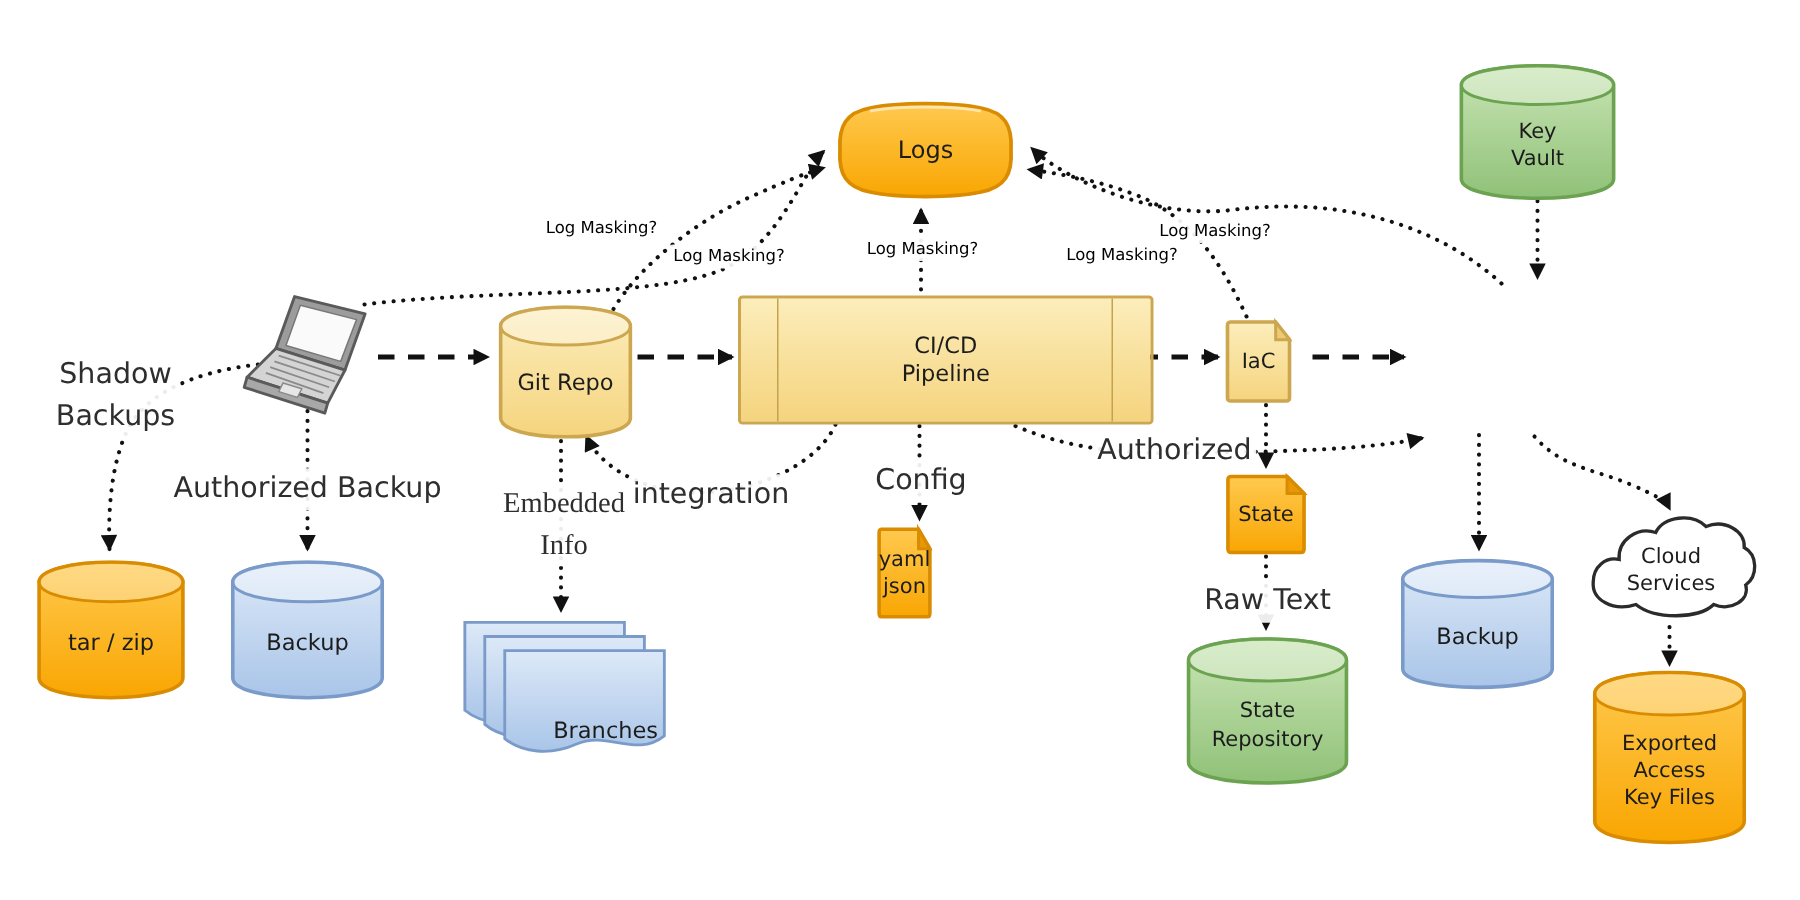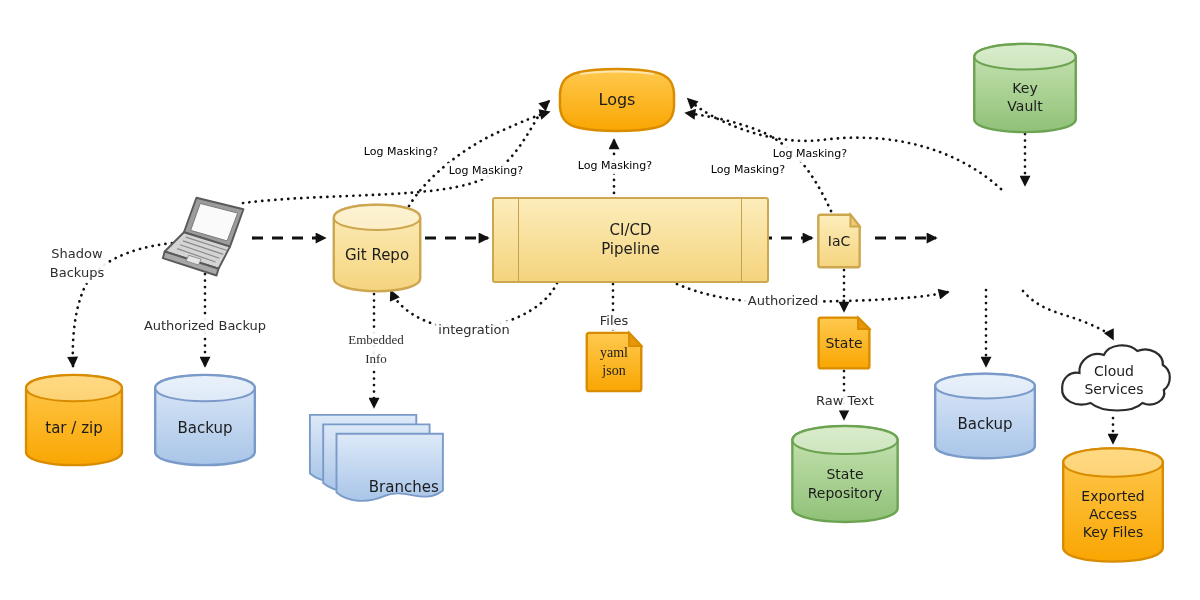--- a/index.html
+++ b/index.html
@@ -26,21 +26,21 @@
     border:2.5px solid #CDA74F;border-radius:3px;
     background:linear-gradient(180deg,#FCEDBB 0%,#F8DF99 55%,#F5D47E 100%);
   }
   .cicd-box:before,.cicd-box:after{
     content:"";position:absolute;top:0;bottom:0;width:0;border-left:1.5px solid #C4A24E;
   }
   .cicd-box:before{left:24px;}
   .cicd-box:after{right:25px;}
   .elabel{
     position:absolute;transform:translate(-50%,-50%);z-index:3;
-    font-size:13px;color:#2e2e2e;text-align:center;white-space:pre-line;line-height:1.45;
+    font-size:19px;color:#2e2e2e;text-align:center;white-space:pre-line;line-height:1.45;
     background:rgba(255,255,255,0.92);padding:0 3px;border-radius:3px;
   }
   .lm{font-size:11px;color:#000000;}
 </style>
 </head>
 <body>
 
 <div id="canvas">
 
   <svg id="edges" xmlns="http://www.w3.org/2000/svg">
@@ -168,21 +168,21 @@
     <svg viewBox="0 0 160 110" preserveAspectRatio="none">
       <g stroke="#7A9BC9" stroke-width="2" vector-effect="non-scaling-stroke">
         <path d="M2,2 L114,2 L114,62 C94,78 74,58 52,68 C34,76 14,74 2,64 Z" fill="url(#gradBlue)"></path>
         <path d="M16,12 L128,12 L128,72 C108,88 88,68 66,78 C48,86 28,84 16,74 Z" fill="url(#gradBlue)"></path>
         <path d="M30,22 L142,22 L142,82 C122,98 102,78 80,88 C62,96 42,94 30,84 Z" fill="url(#gradBlue)"></path>
       </g>
     </svg>
     <div class="nlabel">Branches</div>
   </div>
 
-  <div class="node small" style="left:585px;top:331px;width:58px;height:62px;font-family:Liberation Serif, serif;">
+  <div class="node small" style="left:585px;top:351px;width:36px;height:62px;">
     <svg viewBox="0 0 100 100" preserveAspectRatio="none">
       <path d="M7,3 L76,3 L97,24 L97,93 C97,95.5 95.5,97 93,97 L7,97 C4.5,97 3,95.5 3,93 L3,7 C3,4.5 4.5,3 7,3 Z" fill="url(#gradOrange)" stroke="#D98C00" stroke-width="2.4" vector-effect="non-scaling-stroke"></path>
       <path d="M76,3 L76,24 L97,24 Z" fill="#E8960A" stroke="#D98C00" stroke-width="2" vector-effect="non-scaling-stroke"></path>
     </svg>
     <div class="nlabel">yaml
 json</div>
   </div>
 
   <div class="node small" style="left:817px;top:316px;width:54px;height:54px;">
     <svg viewBox="0 0 100 100" preserveAspectRatio="none">
@@ -226,21 +226,21 @@
 Access
 Key Files</div>
   </div>
 
   <div class="elabel" style="left:77px;top:264px;">Shadow
 Backups</div>
   <div class="elabel" style="left:205px;top:326px;">Authorized Backup</div>
   <div class="elabel" style="left:376px;top:350px;font-family:Liberation Serif, serif;">Embedded
 Info</div>
   <div class="elabel" style="left:474px;top:330px;">integration</div>
-  <div class="elabel" style="left:614px;top:321px;">Files</div>
+  <div class="elabel" style="left:614px;top:321px;">Config</div>
   <div class="elabel" style="left:783px;top:301px;">Authorized</div>
   <div class="elabel" style="left:845px;top:401px;">Raw Text</div>
   <div class="elabel lm" style="left:401px;top:152px;">Log Masking?</div>
   <div class="elabel lm" style="left:486px;top:171px;">Log Masking?</div>
   <div class="elabel lm" style="left:615px;top:166px;">Log Masking?</div>
   <div class="elabel lm" style="left:748px;top:170px;">Log Masking?</div>
   <div class="elabel lm" style="left:810px;top:154px;">Log Masking?</div>
 
 </div>
 

